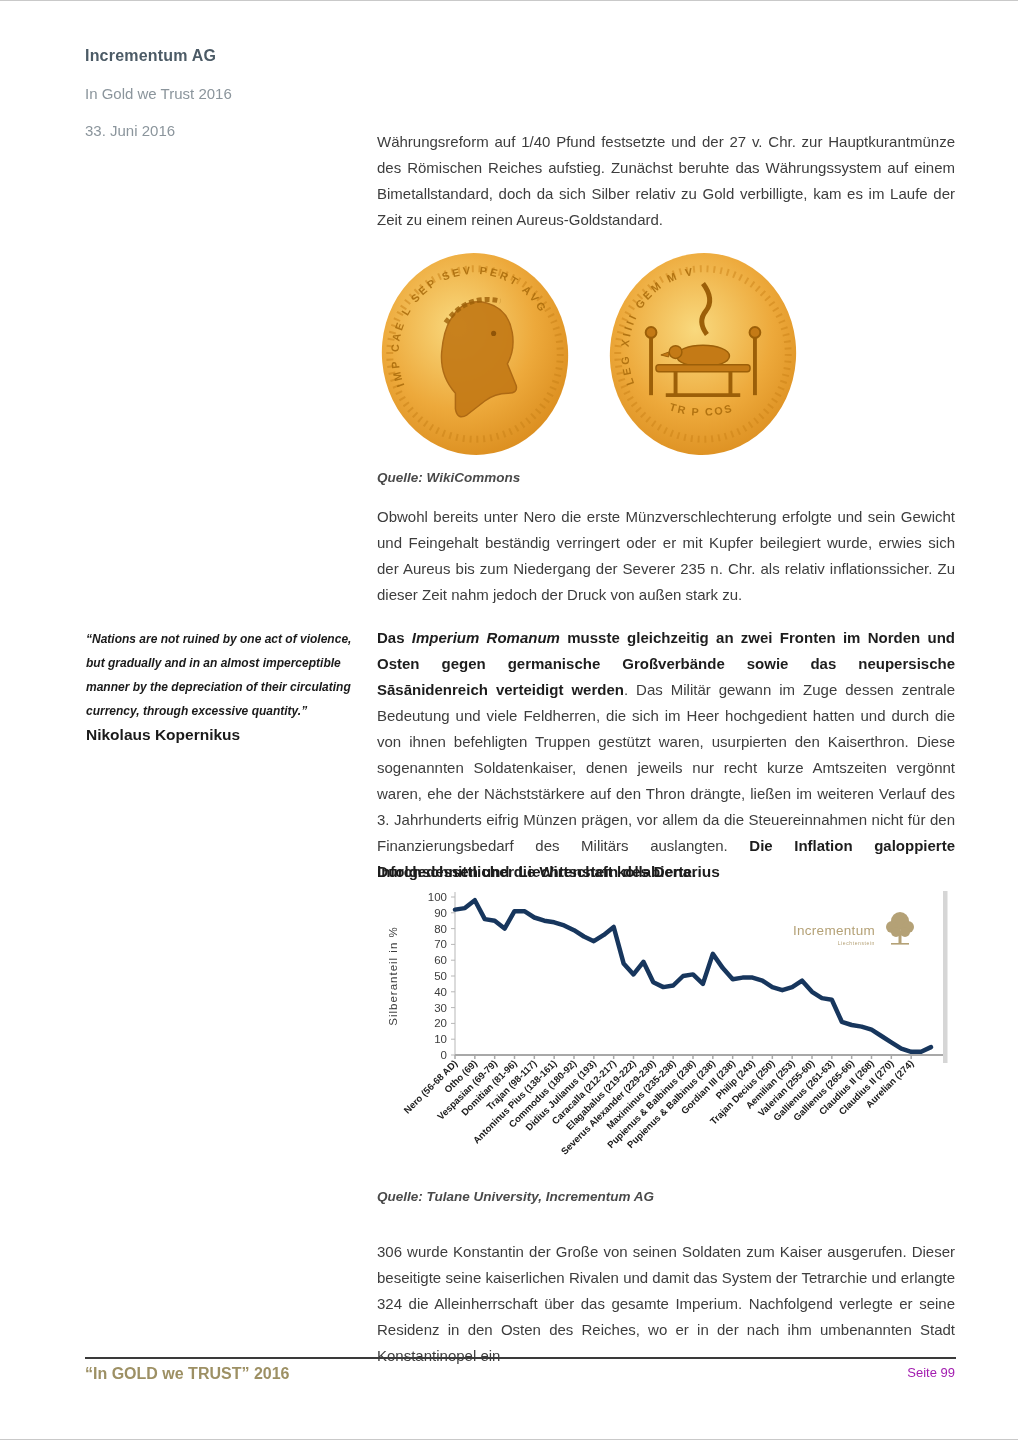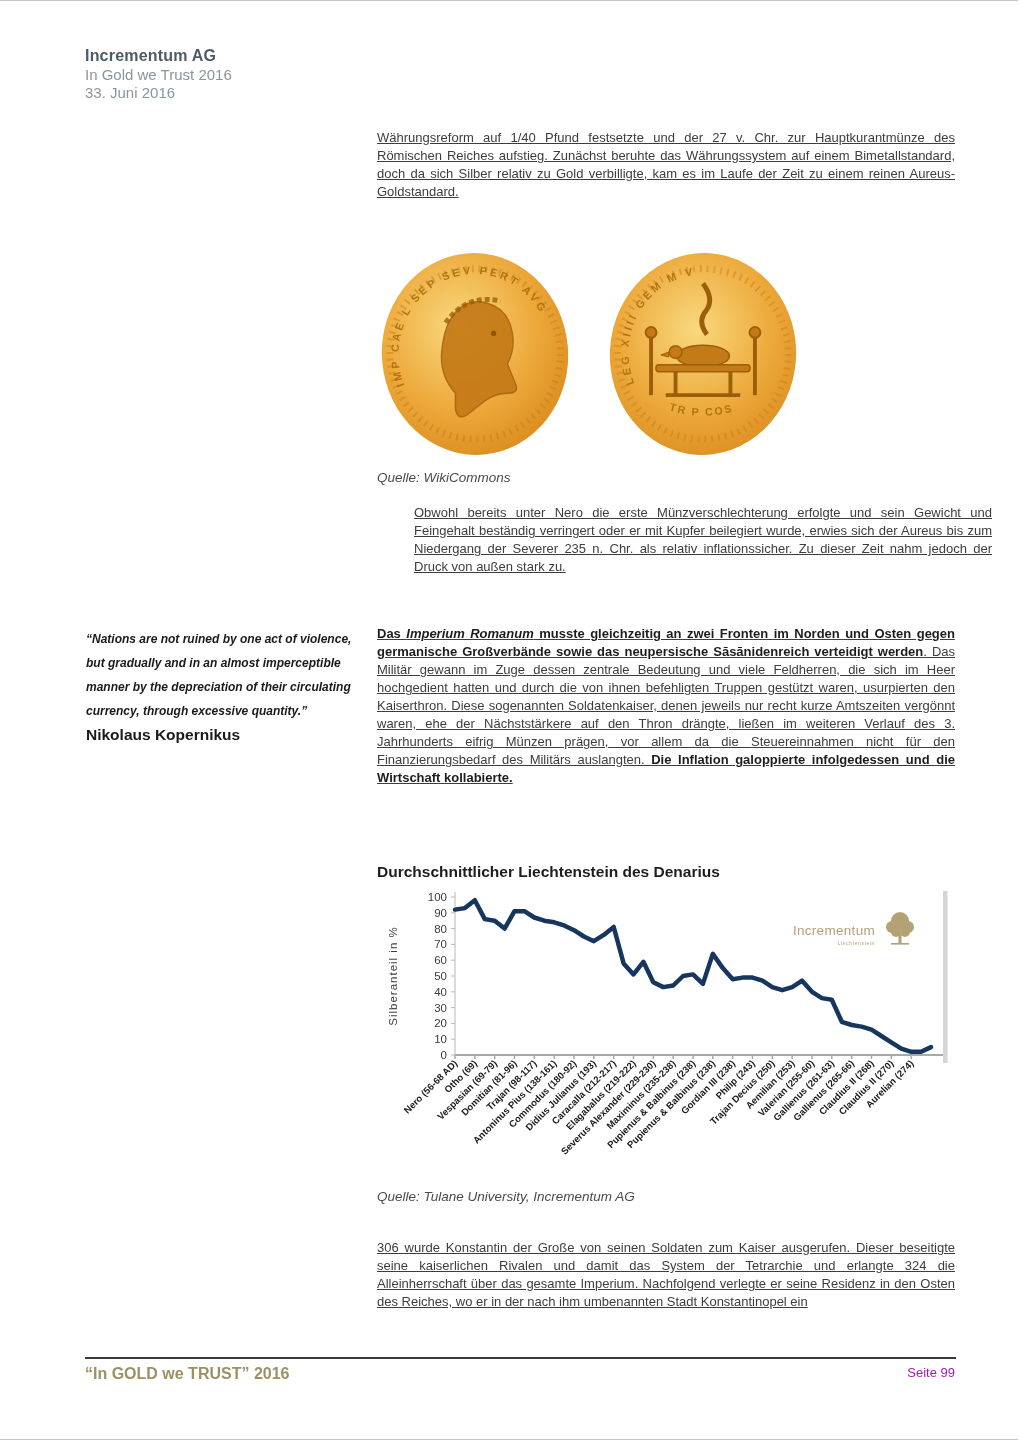--- a/index.html
+++ b/index.html
@@ -4,30 +4,30 @@
 <style>
   html,body{margin:0;padding:0;background:#ffffff;}
   .page{
     position:relative;width:1018px;height:1440px;background:#fff;
     font-family:"Liberation Sans",sans-serif;color:#3d3d3d;overflow:hidden;
     border-top:1px solid #c9c9c9;border-bottom:1px solid #c9c9c9;box-sizing:border-box;
   }
   .abs{position:absolute;}
   
   .hdr-company{font-size:16px;font-weight:bold;color:#4c5b66;letter-spacing:.2px;}
-  .hdr-sub{font-size:15px;color:#8b959c;margin-top:1px;}
-  
-  .body-text{font-size:13px;line-height:18px;text-align:justify;color:#3d3d3d;margin:0;text-decoration:underline;}
+  .hdr-sub{font-size:15px;color:#8b959c;margin-top:20px;}
+  
+  .body-text{font-size:15px;line-height:26px;text-align:justify;color:#3d3d3d;margin:0;}
   .b{font-weight:bold;color:#1d1d1d;}
   .bi{font-weight:bold;font-style:italic;color:#1d1d1d;}
   
   .quote{font-size:12px;line-height:24px;font-weight:bold;font-style:italic;color:#1a1a1a;margin:0;}
   .quote-author{font-size:15.5px;line-height:24px;font-weight:bold;color:#1a1a1a;margin:0;}
   
-  .source{font-size:13.5px;font-style:italic;color:#4a4a4a;margin:0;}
+  .source{font-size:13.5px;font-style:italic;color:#4a4a4a;margin:0;font-weight:bold;}
   
   .chart-heading{font-size:15.5px;font-weight:bold;color:#1d1d1d;margin:0;}
   .ytick{font-size:11.5px;fill:#3d3d3d;}
   .xlabel{font-size:9.5px;font-weight:bold;fill:#1a1a1a;}
   .ylab{font-size:11.5px;fill:#3d3d3d;letter-spacing:1px;}
   .logo-text{font-size:13.5px;fill:#b4a176;letter-spacing:.3px;}
   .logo-sub{font-size:5px;fill:#b4a176;letter-spacing:.6px;}
   
   .coin-legend{font-size:11px;font-weight:bold;fill:#a86a0a;letter-spacing:3px;opacity:.85;}
   
@@ -99,21 +99,21 @@
       <text class="coin-legend">
         <textPath href="#arc2t">LEG XIIII GEM M V</textPath>
       </text>
       <text class="coin-legend" style="letter-spacing:2px;">
         <textPath href="#arc2b" startOffset="14">TR P COS</textPath>
       </text>
     </svg>
     <figcaption class="source" style="margin-top:6px;">Quelle: WikiCommons</figcaption>
   </figure>
 
-  <p class="body-text abs" style="left:377px;top:503px;width:578px;margin-left:37px;">Obwohl bereits unter Nero die erste Münzverschlechterung erfolgte und sein Gewicht und Feingehalt beständig verringert oder er mit Kupfer beilegiert wurde, erwies sich der Aureus bis zum Niedergang der Severer 235 n. Chr. als relativ inflationssicher. Zu dieser Zeit nahm jedoch der Druck von außen stark zu.</p>
+  <p class="body-text abs" style="left:377px;top:503px;width:578px;">Obwohl bereits unter Nero die erste Münzverschlechterung erfolgte und sein Gewicht und Feingehalt beständig verringert oder er mit Kupfer beilegiert wurde, erwies sich der Aureus bis zum Niedergang der Severer 235 n. Chr. als relativ inflationssicher. Zu dieser Zeit nahm jedoch der Druck von außen stark zu.</p>
 
   <p class="body-text abs" style="left:377px;top:624px;width:578px;"><span class="b">Das </span><span class="bi">Imperium Romanum</span><span class="b"> musste gleichzeitig an zwei Fronten im Norden und Osten gegen germanische Großverbände sowie das neupersische Sāsānidenreich verteidigt werden</span><span>. Das Militär gewann im Zuge dessen zentrale Bedeutung und viele Feldherren, die sich im Heer hochgedient hatten und durch die von ihnen befehligten Truppen gestützt waren, usurpierten den Kaiserthron. Diese sogenannten Soldatenkaiser, denen jeweils nur recht kurze Amtszeiten vergönnt waren, ehe der Nächststärkere auf den Thron drängte, ließen im weiteren Verlauf des 3. Jahrhunderts eifrig Münzen prägen, vor allem da die Steuereinnahmen nicht für den Finanzierungsbedarf des Militärs auslangten. </span><span class="b">Die Inflation galoppierte infolgedessen und die Wirtschaft kollabierte.</span></p>
 
   <h3 class="chart-heading abs" style="left:377px;top:862px;">Durchschnittlicher Liechtenstein des Denarius</h3>
 
   <div class="abs" style="left:383px;top:886px;width:575px;height:302px;">
     <svg id="chart-svg" width="575" height="302" viewBox="0 0 575 302">
         <line x1="72" y1="5" x2="72" y2="168" stroke="#b7b7b7" stroke-width="1"></line>
         <line x1="72" y1="168" x2="560" y2="168" stroke="#a8a8a8" stroke-width="2"></line>
         <line x1="68" x2="72" y1="168" y2="168" stroke="#b7b7b7" stroke-width="1"></line>

